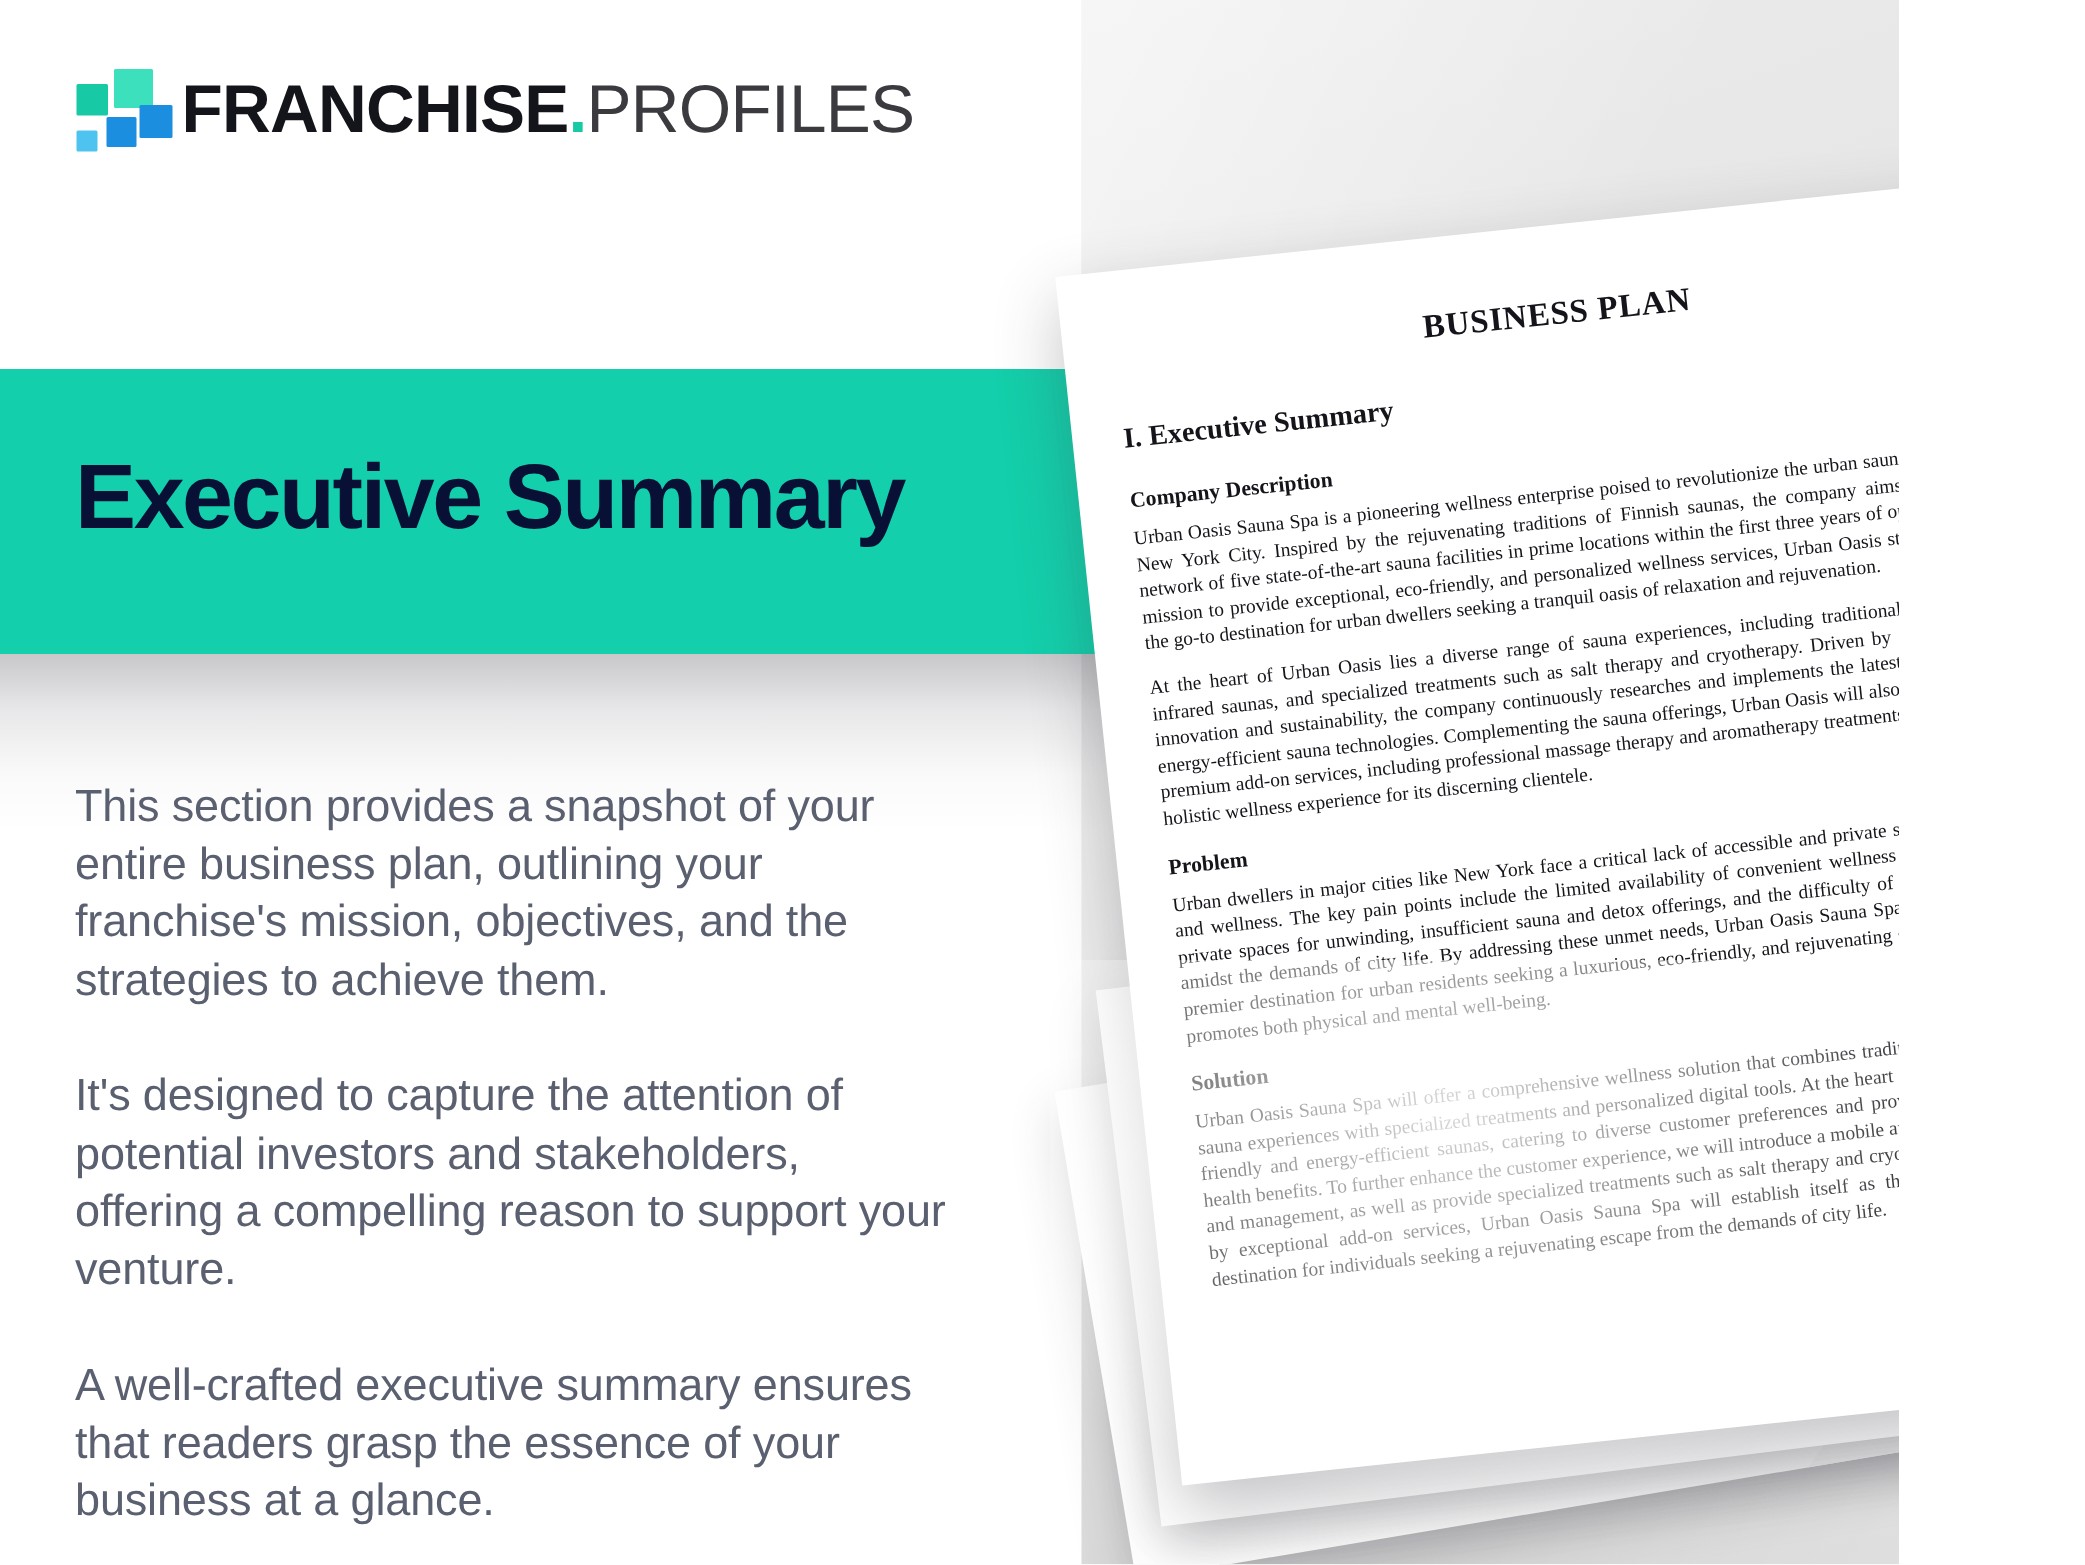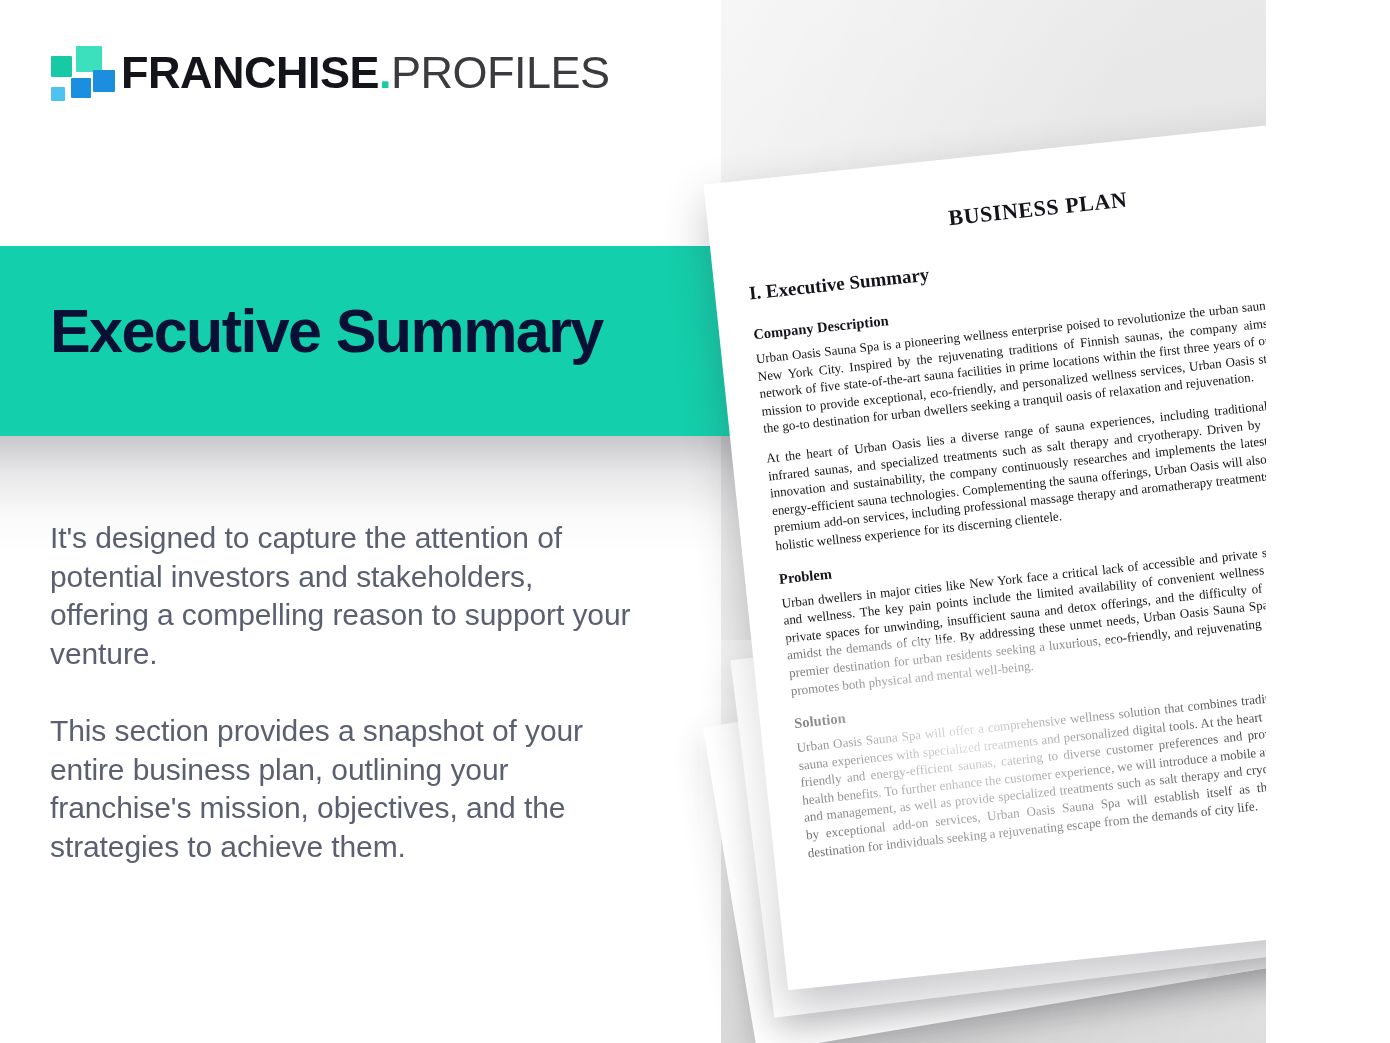--- a/index.html
+++ b/index.html
@@ -206,22 +206,23 @@
       <span class="sq sq-e"></span>
     </div>
     <div class="logo-text"><span class="logo-bold">FRANCHISE</span><span class="logo-dot">.</span><span class="logo-light">PROFILES</span></div>
   </div>
 
   <div class="banner-shadow"></div>
   <div class="banner"></div>
   <div class="banner-title">Executive Summary</div>
 
   <div class="body-copy">
+    <p>This section provides a snapshot of your entire business plan, outlining your franchise's mission, objectives, and the strategies to achieve them.</p>
     <p>It's designed to capture the attention of potential investors and stakeholders, offering a compelling reason to support your venture.</p>
-    <p>This section provides a snapshot of your entire business plan, outlining your franchise's mission, objectives, and the strategies to achieve them.</p>
+    <p>A well-crafted executive summary ensures that readers grasp the essence of your business at a glance.</p>
   </div>
 
   <div class="docstack">
 
     <div class="page page-back2">
       <div class="page-inner">
         <div class="doc-h2">Solution</div>
         <div class="doc-p">Urban Oasis Sauna Spa will offer a comprehensive wellness solution that combines traditional and cutting-edge sauna experiences with specialized treatments and personalized digital tools. At the heart of our offering are eco-friendly and energy-efficient saunas, catering to diverse customer preferences and providing a wide range of health benefits. To further enhance the customer experience, we will introduce a mobile app for seamless booking and management, as well as provide specialized treatments such as salt therapy and cryotherapy. Complemented by exceptional add-on services, Urban Oasis Sauna Spa will establish itself as the go-to urban wellness destination for individuals seeking a rejuvenating escape from the demands of city life.</div>
       </div>
       <span class="corner-fold"></span>

